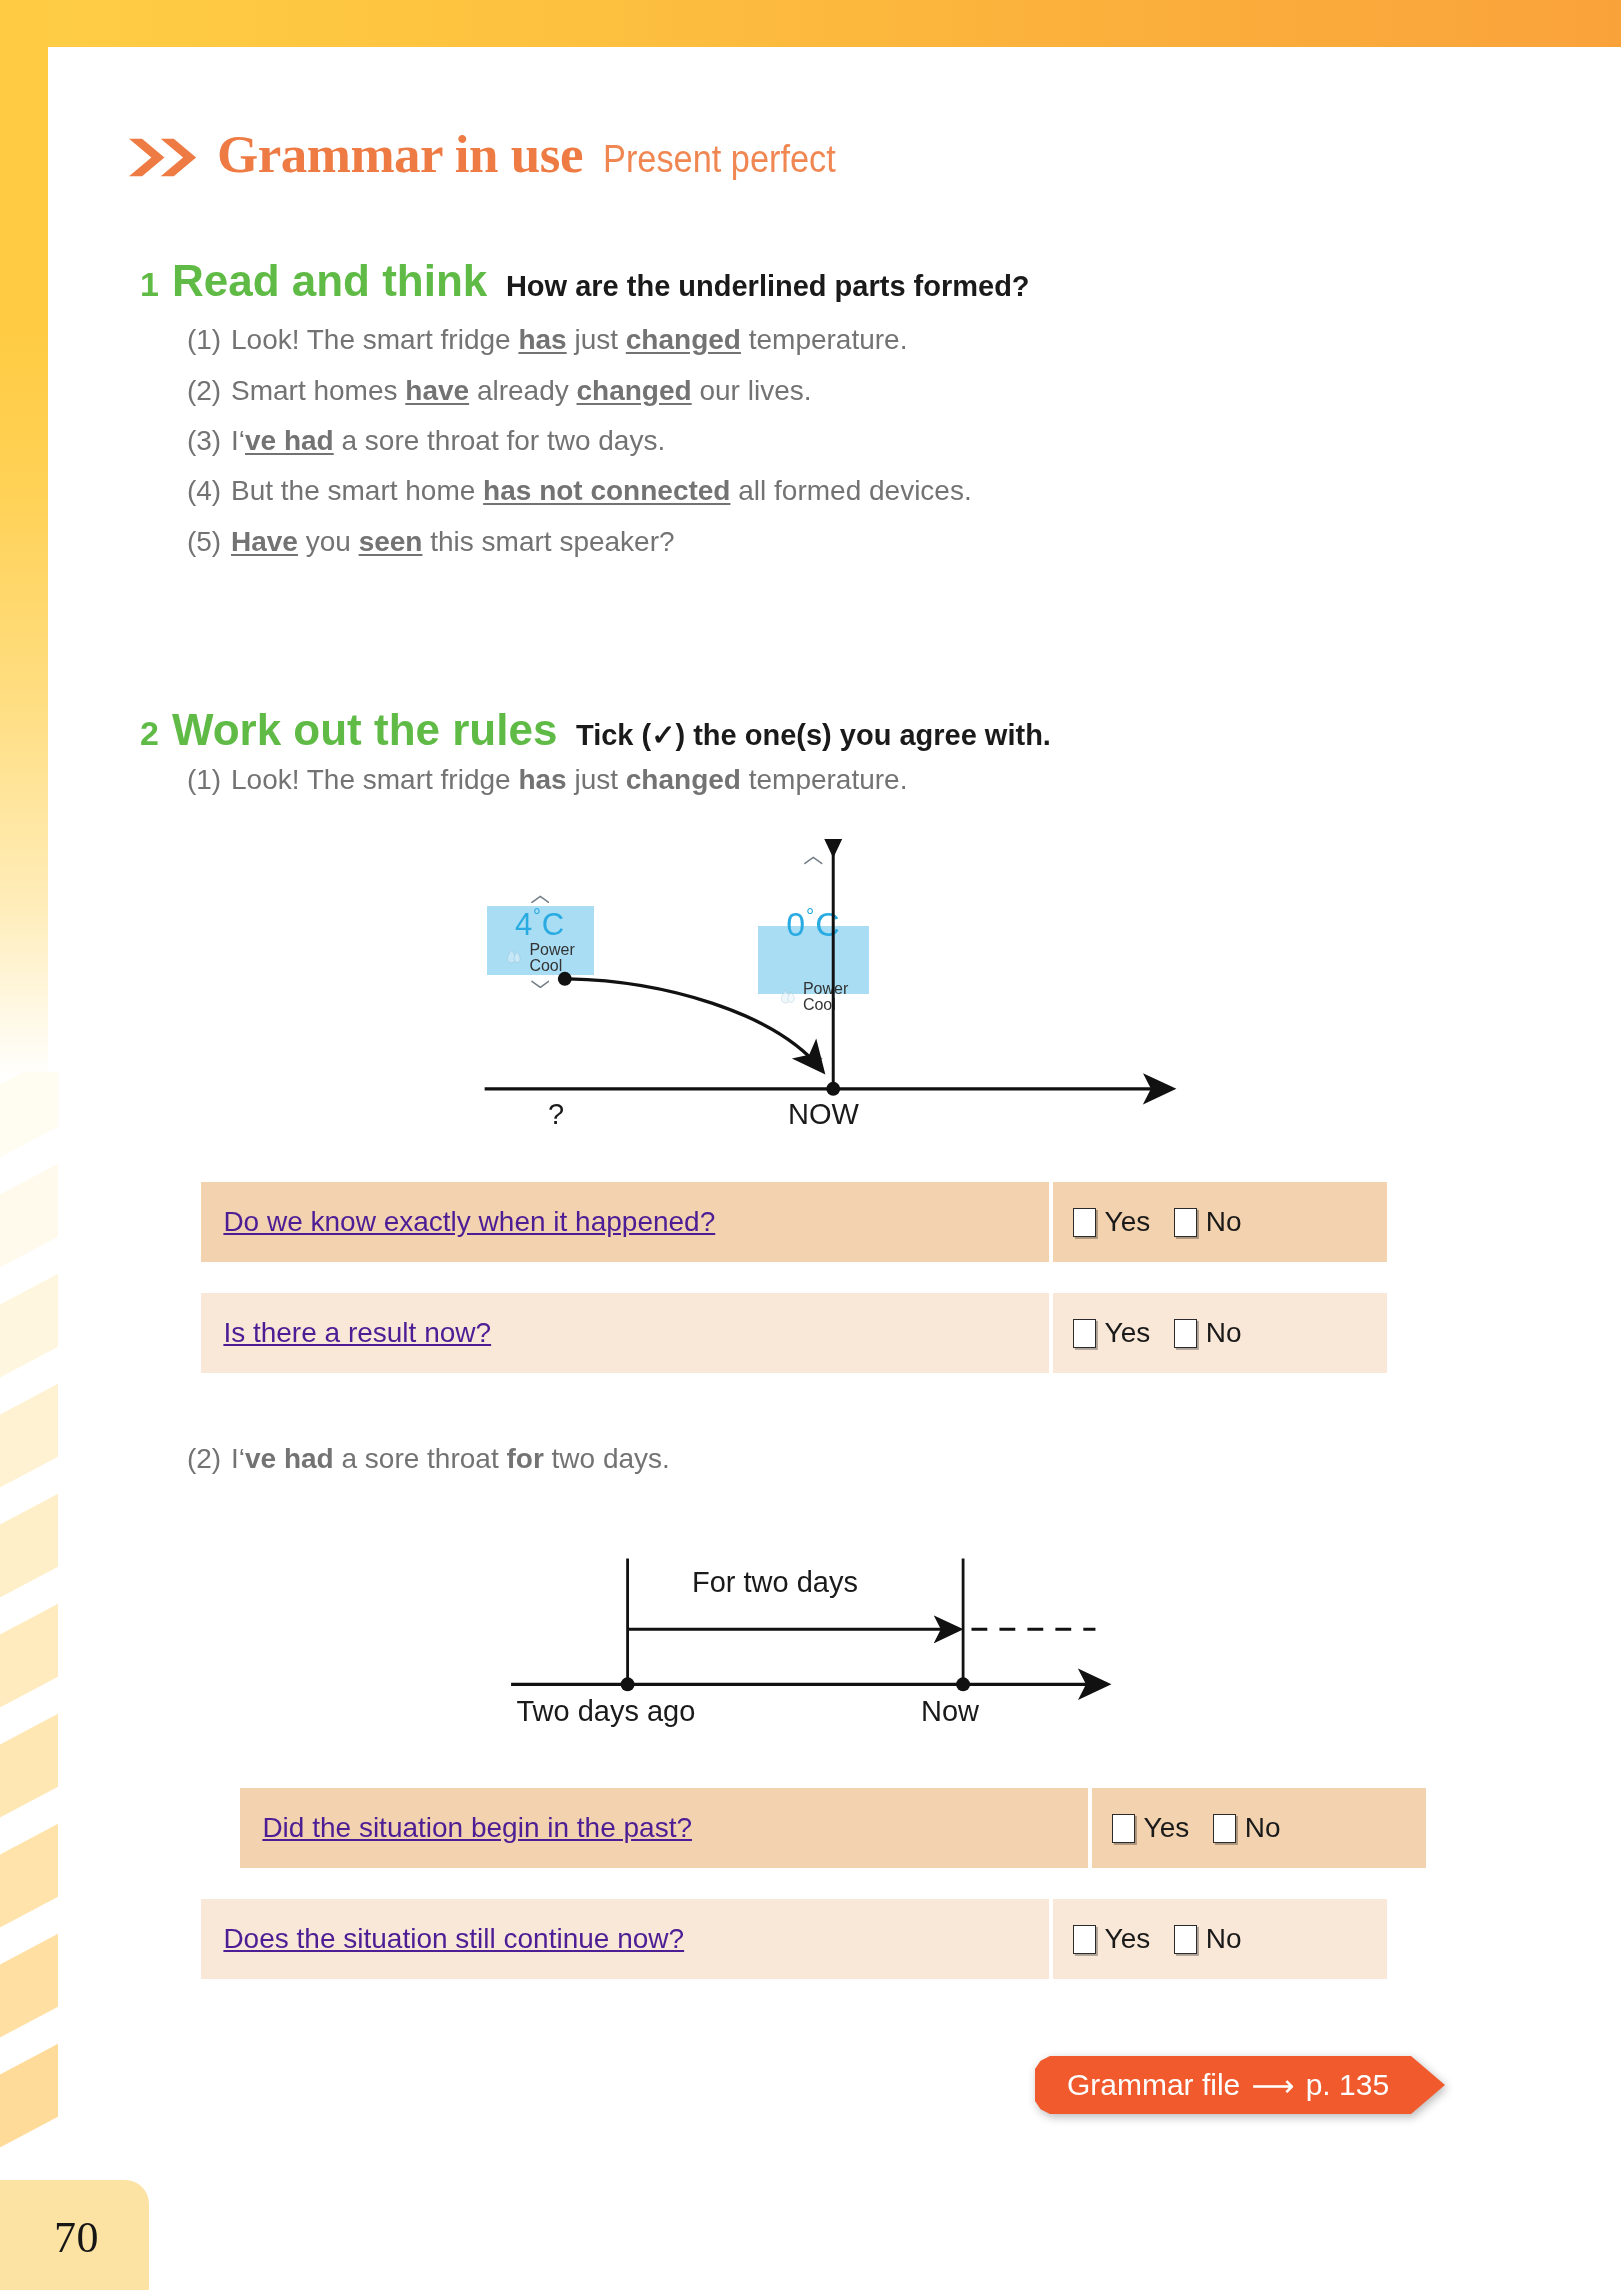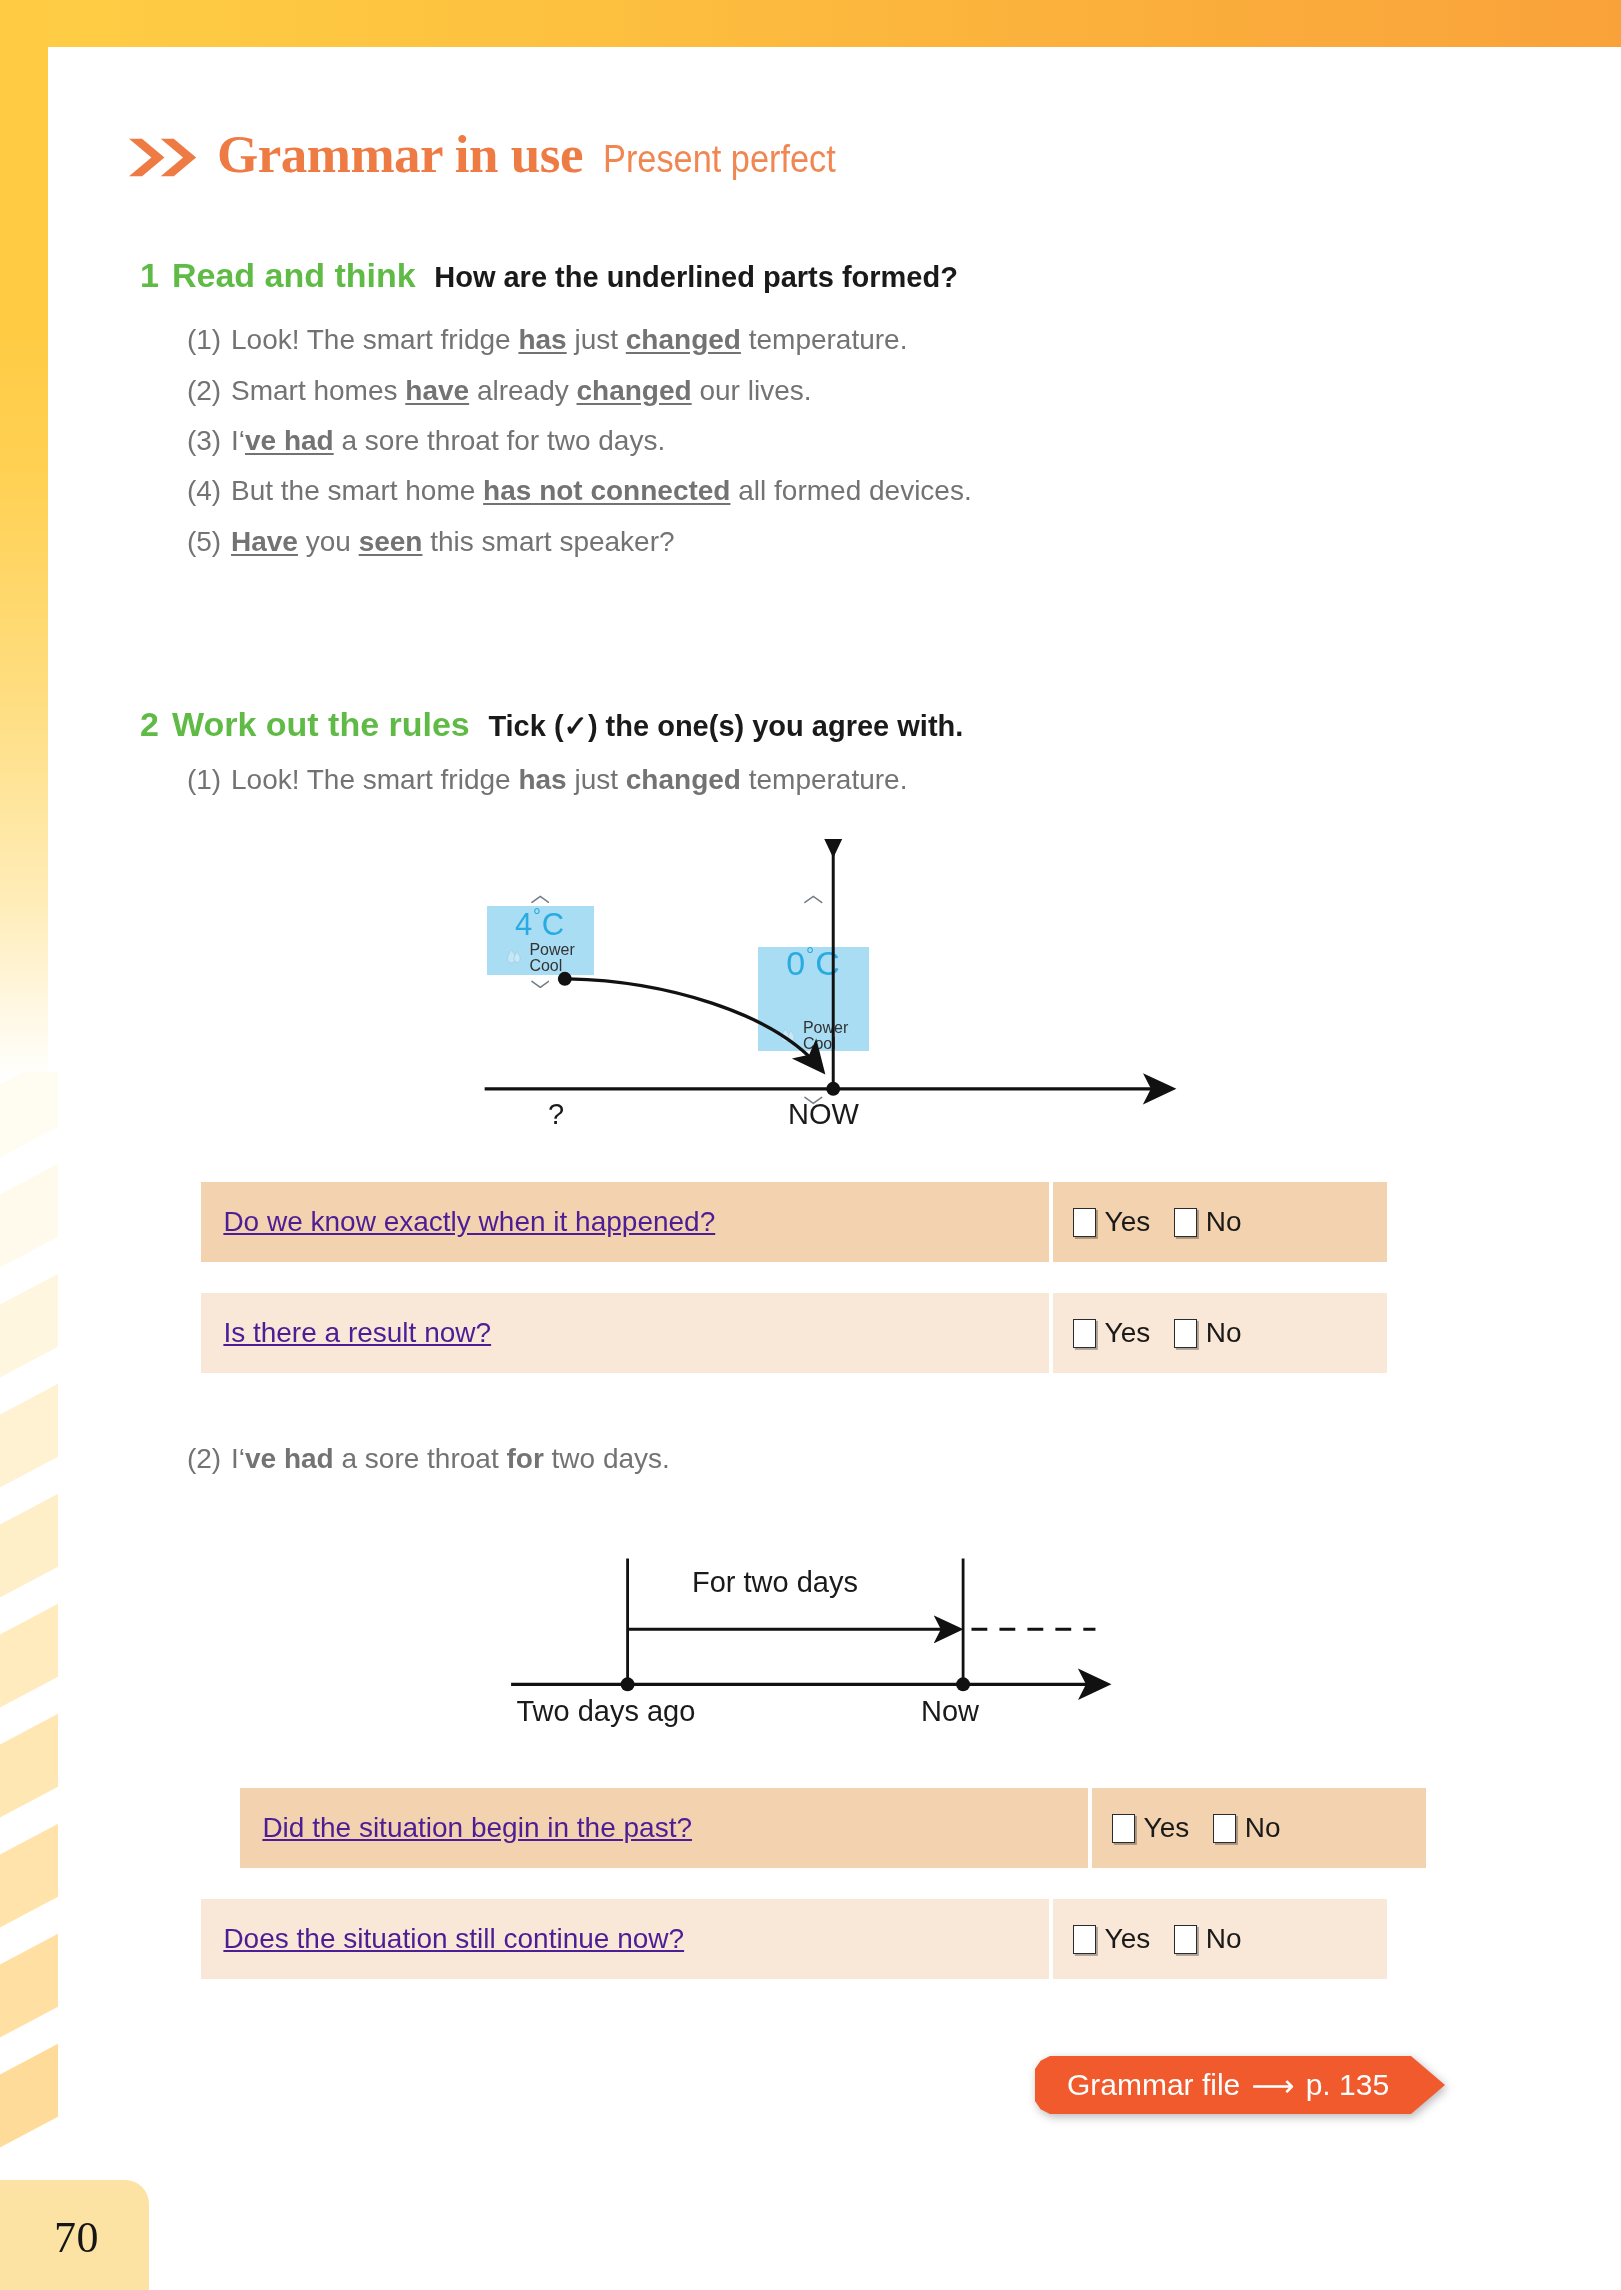--- a/index.html
+++ b/index.html
@@ -61,21 +61,21 @@
   .hdr-sub{
     font-family:"Liberation Sans",sans-serif;
     font-size:39px;color:#F08752;margin-left:20.5px;
     transform:scaleX(.88);display:inline-block;transform-origin:left;
     vertical-align:baseline;
   }
 
   
   .sec{position:absolute;white-space:nowrap;}
   .sec-num{font-size:34px;font-weight:bold;color:#5FBB46;}
-  .sec-title{font-size:34px;font-weight:bold;color:#5FBB46;margin-left:13px;}
+  .sec-title{font-size:44px;font-weight:bold;color:#5FBB46;margin-left:13px;}
   .sec-instr{font-size:29px;font-weight:bold;color:#1A1A1A;margin-left:18.6px;}
 
   
   .sent{position:absolute;font-size:28px;color:#737373;white-space:nowrap;text-align:center;}
   .sent .idx{display:inline-block;width:54px;}
   .u{text-decoration:underline;text-underline-offset:2.8px;}
 
   
   .qrow{position:absolute;left:201px;width:1186px;height:80px;display:flex;}
   .qrow .q{
@@ -210,21 +210,21 @@
           <span>Power</span><br><span>Cool</span>
         </span>
       </div>
       <div class="fr-chev">
         <svg width="18.6" height="8.4" viewBox="0 0 20 9">
             <path d="M1 1.5 L10 8 L19 1.5" stroke="#5B6670" stroke-width="1.6" fill="none" stroke-linecap="round"></path>
           </svg>
       </div>
     </div>
 
-    <div class="fridge" id="fridge-right" style="left:292px;top:108px;width:111px;height:104px;gap:38px;">
+    <div class="fridge" id="fridge-right" style="left:292px;top:87px;width:111px;height:68px;gap:38px;">
       <div class="fr-chev">
         <svg width="18.6" height="8.4" viewBox="0 0 20 9">
             <path d="M1 8 L10 1.5 L19 8" stroke="#5B6670" stroke-width="1.6" fill="none" stroke-linecap="round"></path>
           </svg>
       </div>
       <div class="fr-temp" style="font-size:34px;">
         <span>0</span><span style="font-size:20.5px;vertical-align:13px;">°</span><span>C</span>
       </div>
       <div class="fr-row">
         <span class="drop">

